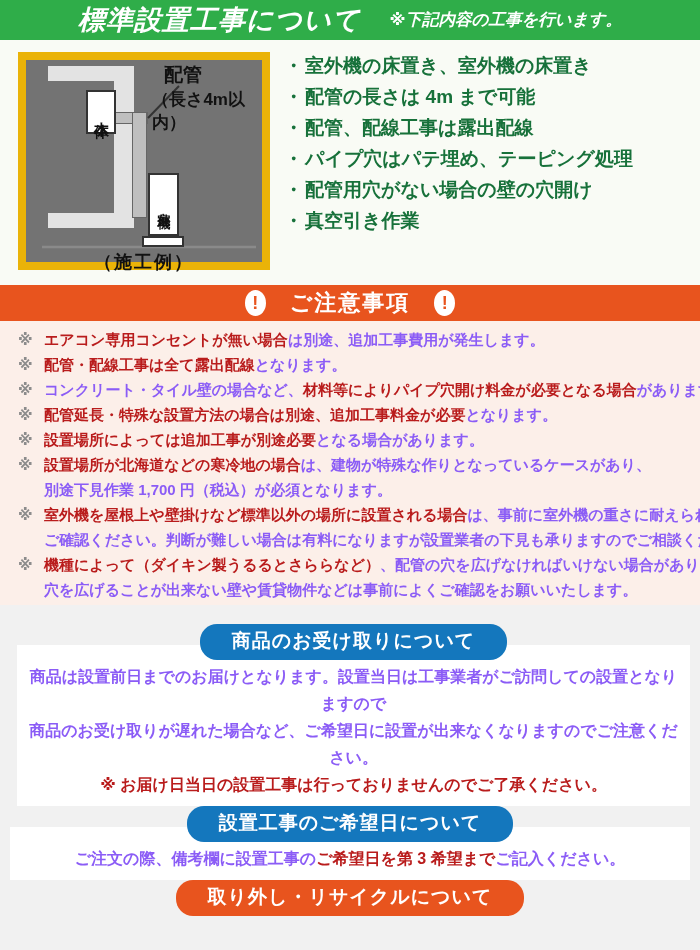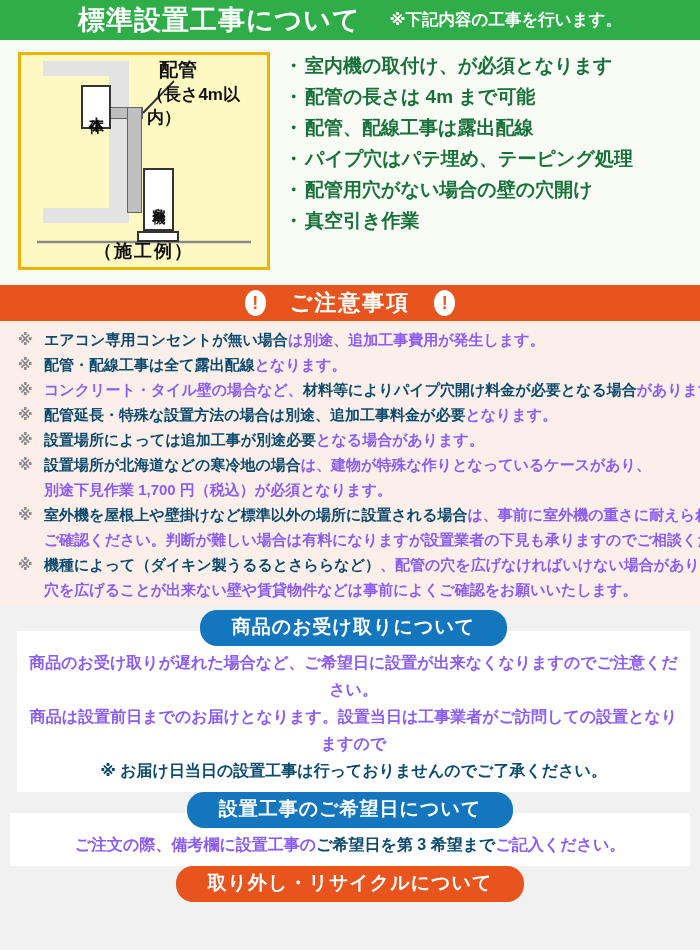--- a/index.html
+++ b/index.html
@@ -6,52 +6,52 @@
   html,body { width:700px; height:950px; overflow:hidden; }
   body {
     font-family:"Liberation Sans","DejaVu Sans",sans-serif;
     font-weight:700;
     background:#f1f1f1;
   }
 
   
   .header {
     height:40px; background:#2fad49; color:#fff;
-    display:flex; align-items:center; justify-content:center; gap:22px;
+    display:flex; align-items:center; justify-content:center; gap:22px;font-style:italic;
   }
   .header .title { font-size:27px; letter-spacing:1px; }
   .header .subtitle { font-size:16.5px;margin-left:7px; }
 
   
   .top { position:relative; height:245px; background:#f9fbf5; }
 
   .diagram {
     position:absolute; left:18px; top:12px; width:252px; height:218px;
-    background:#fef9c3; border:3px solid #eab308;
+    background:#737373; border:8px solid #eab308;
   }
   .diagram .abs { position:absolute; }
   .wall { background:#e3e3e3; }
   .wall-top    { left:22px; top:6px;   width:86px; height:15px; }
   .wall-vert   { left:88px; top:6px;   width:20px; height:162px; }
   .wall-bottom { left:22px; top:153px; width:86px; height:15px; }
   .pipe { background:#bfbfbf; border:1px solid #666; }
   .pipe-h { left:86px;  top:52px; width:36px; height:12px; }
   .pipe-v { left:106px; top:52px; width:15px; height:106px; }
   .unit-box {
     background:#fff; border:2px solid #333; color:#111;
     display:flex; align-items:center; justify-content:center;
     writing-mode:vertical-rl; text-orientation:upright; letter-spacing:2px;
   }
   .honntai  { left:60px;  top:30px;  width:30px; height:44px; font-size:15px; z-index:2; }
   .outdoor  { left:122px; top:113px; width:31px; height:63px; font-size:13px; z-index:2; }
   .base     { left:116px; top:176px; width:42px; height:11px; background:#fff; border:2px solid #333; z-index:2; }
   .pipe-label { left:138px; top:2px;  font-size:19px; color:#111; }
   .pipe-note  { left:126px; top:28px; font-size:17px; color:#111; }
   .diagram-caption {
-    left:0; top:184px; width:100%; text-align:center;
+    left:0; top:190px; width:100%; text-align:center;
     font-size:18px; color:#111; letter-spacing:2px;
   }
   .diagram-lines { position:absolute; left:0; top:0; pointer-events:none; }
 
   .bullets {
     position:absolute; left:284px; top:10px;
     color:#17713a; font-size:19px;
   }
   .bullet-line { display:flex; line-height:31px; white-space:nowrap; }
   .bullet-mark { width:21px; flex:none; }
@@ -65,27 +65,27 @@
   .bang {
     width:21px; height:26px; background:#fff; border-radius:50%;
     color:#e8541e; display:flex; align-items:center; justify-content:center;
     font-size:18px; font-weight:900; letter-spacing:0;
   }
 
   
   .notes { background:#fcefe9; padding:6px 8px 3px 18px; height:284px; }
   .note-line { display:flex; font-size:15px; line-height:25px; white-space:nowrap; }
   .note-marker { width:26px; flex:none; color:#8c8c8c; }
-  .seg-orange { color:#0c4a6e; }
+  .seg-orange { color:#b91c1c; }
   .seg-dark { color:#8b5cf6; }
 
   
   .sections { background:#f1f1f1; padding:5px 10px 0; }
   .section { }
-  .section:first-child { margin-top:0;padding-left:7px; }
+  .section:first-child { margin-top:14px;padding-left:7px; }
   .pill {
     width:max-content; margin:0 auto -15px; position:relative; z-index:1;
     color:#fff; border-radius:17px; padding:4px 32px 6px;
     font-size:19px; letter-spacing:1px;
   }
   .pill-blue { background:#1477bd; }
   .pill-orange { background:#e8541e; }
   .card {
     background:#fff; padding:18px 8px 8px; text-align:center;
     font-size:16px; line-height:27px; color:#4d4d4d;
@@ -119,21 +119,21 @@
     <div class="abs pipe-note">（長さ4m以内）</div>
     <div class="abs unit-box outdoor">室外機</div>
     <div class="abs base"></div>
     <div class="abs diagram-caption">（施工例）</div>
   </div>
 
   <div class="bullets">
 
       <div class="bullet-line">
         <span class="bullet-mark">・</span>
-        <span>室内機の取付け、が必須となります</span>
+        <span>室外機の床置き、室外機の床置き</span>
       </div>
 
       <div class="bullet-line">
         <span class="bullet-mark">・</span>
         <span>配管の長さは 4m まで可能</span>
       </div>
 
       <div class="bullet-line">
         <span class="bullet-mark">・</span>
         <span>配管、配線工事は露出配線</span>
@@ -222,23 +222,23 @@
     </div>
 
 </div>
 
 <div class="sections">
 
   <div class="section">
     <div class="pill pill-blue">商品のお受け取りについて</div>
     <div class="card">
 
+        <div class="card-line"><span class="seg-dark">商品は設置前日までのお届けとなります。設置当日は工事業者がご訪問しての設置となりますので</span></div>
+
         <div class="card-line"><span class="seg-dark">商品のお受け取りが遅れた場合など、ご希望日に設置が出来なくなりますのでご注意ください。</span></div>
-
-        <div class="card-line"><span class="seg-dark">商品は設置前日までのお届けとなります。設置当日は工事業者がご訪問しての設置となりますので</span></div>
 
         <div class="card-line"><span class="seg-orange">※ お届け日当日の設置工事は行っておりませんのでご了承ください。</span></div>
 
     </div>
   </div>
 
   <div class="section">
     <div class="pill pill-blue">設置工事のご希望日について</div>
     <div class="card">
 

